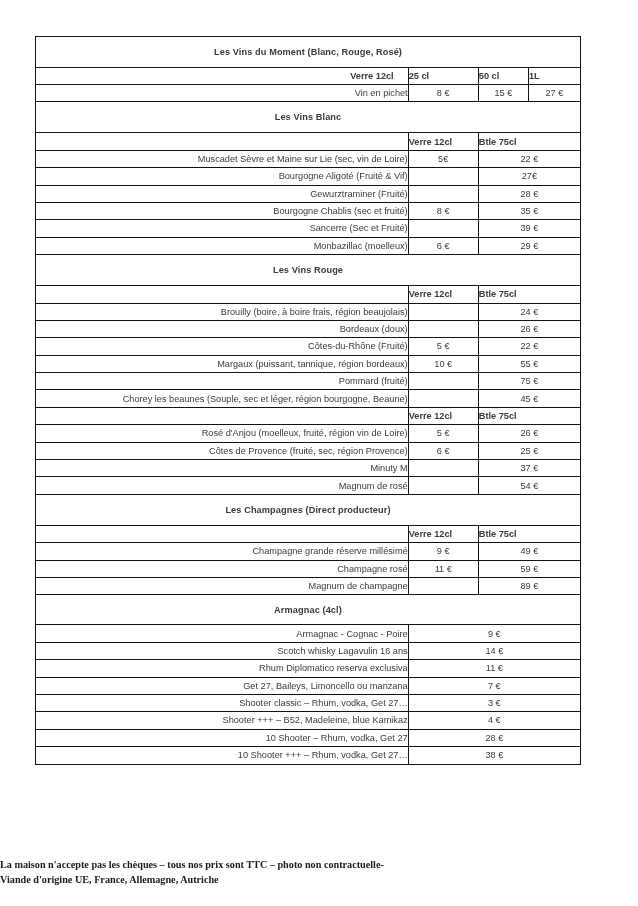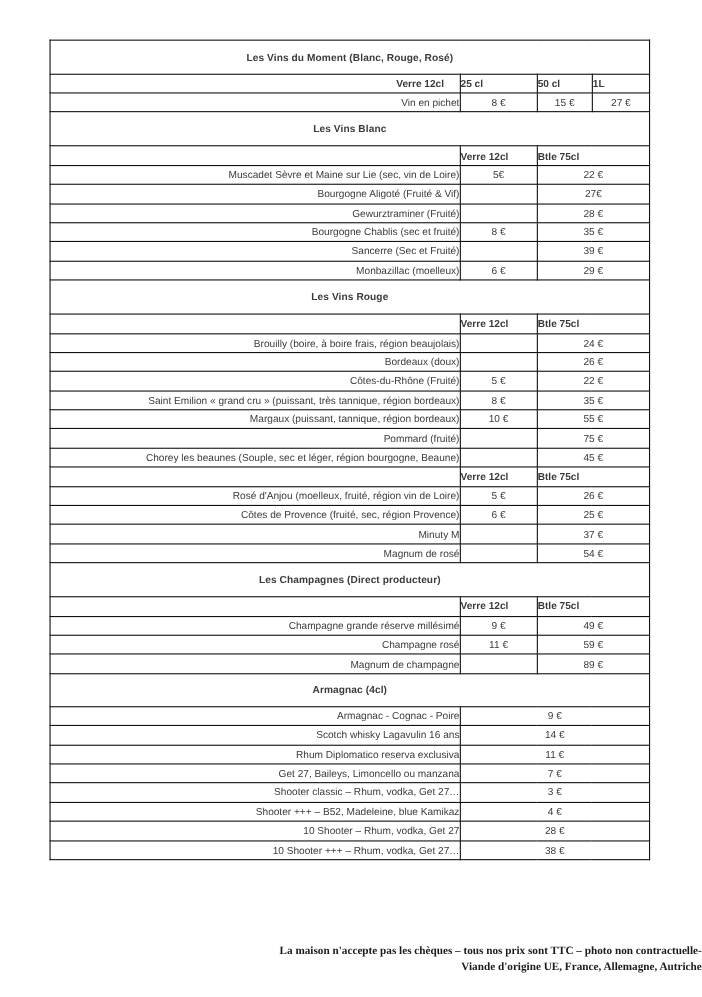--- a/index.html
+++ b/index.html
@@ -17,21 +17,21 @@
 
   .page {
     position: relative;
     width: 638px;
     height: 906px;
     box-sizing: border-box;
   }
 
   .menu-wrap {
     position: absolute;
-    left: 45px;
+    left: 35px;
     top: 36px;
     width: 546px;
   }
 
   table.menu {
     width: 546px;
     border-collapse: collapse;
     table-layout: fixed;
     border: 1.3px solid #121212;
   }
@@ -85,21 +85,21 @@
   td.blank {
     height: 16.4px;
   }
 
   
   .footer {
     position: absolute;
     left: 0;
     top: 858px;
     width: 638px;
-    text-align: right;
+    text-align: left;
     font-family: "Liberation Serif", serif;
     font-size: 10.2px;
     font-weight: 700;
     color: #1b1b1b;
     line-height: 1.45;
   }
   .footer div { white-space: nowrap; }
 </style>
 </head>
 <body>
@@ -188,25 +188,20 @@
           <td class="item-name">Bordeaux (doux)</td>
           <td class="price"></td>
           <td class="price" colspan="2">26 €</td>
         </tr>
         <tr>
           <td class="item-name">Côtes-du-Rhône (Fruité)</td>
           <td class="price">5 €</td>
           <td class="price" colspan="2">22 €</td>
         </tr>
         <tr>
-          <td class="item-name">Saint Emilion « grand cru » (puissant, très tannique, région bordeaux)</td>
-          <td class="price">8 €</td>
-          <td class="price" colspan="2">35 €</td>
-        </tr>
-        <tr>
           <td class="item-name">Margaux (puissant, tannique, région bordeaux)</td>
           <td class="price">10 €</td>
           <td class="price" colspan="2">55 €</td>
         </tr>
         <tr>
           <td class="item-name">Pommard (fruité)</td>
           <td class="price"></td>
           <td class="price" colspan="2">75 €</td>
         </tr>
         <tr>

